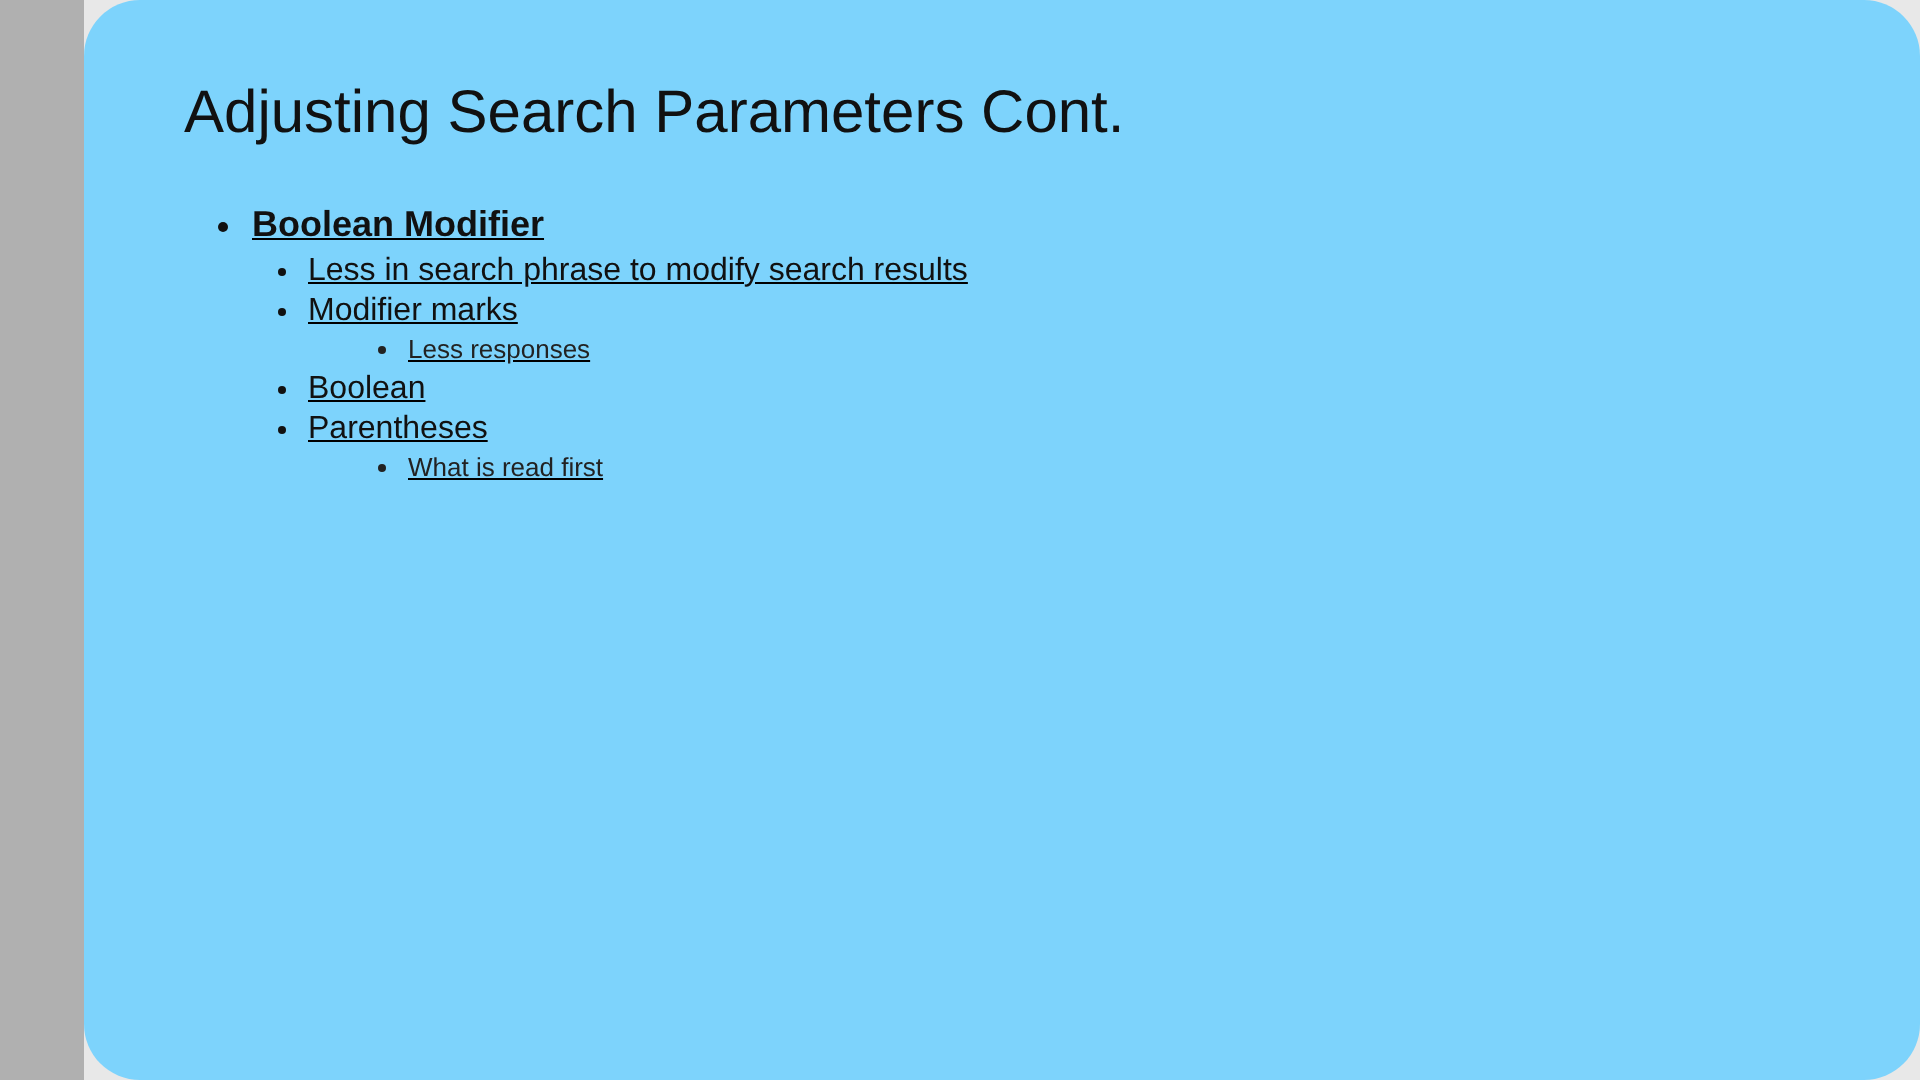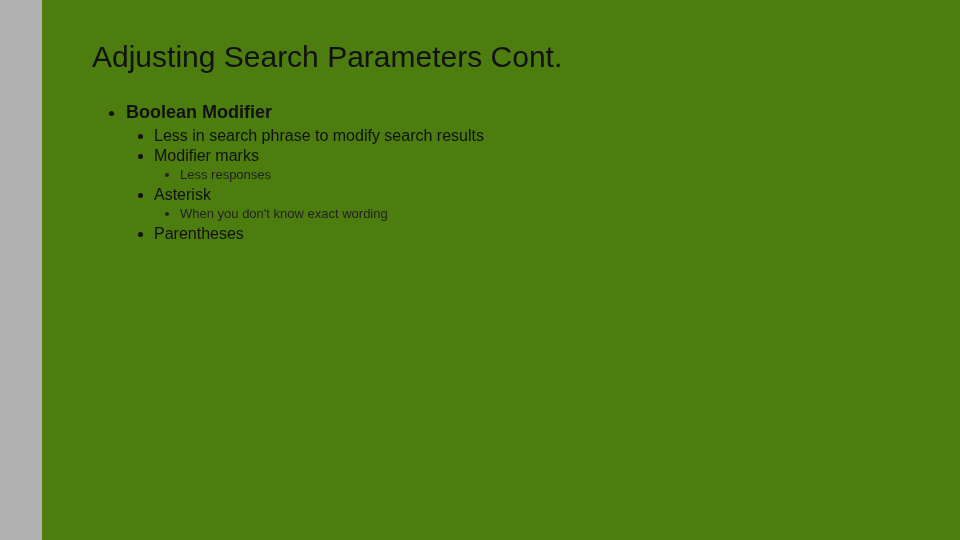--- a/index.html
+++ b/index.html
@@ -19,38 +19,40 @@
     }
 
     .sidebar {
       width: 42px;
       background: #b0b0b0;
       flex-shrink: 0;
     }
 
     .slide {
       flex: 1;
-      background: #4d7c0f;
+      background: #7dd3fc;
       padding: 40px 50px 30px 50px;
+      border-radius: 28px;
     }
 
     .slide-title {
       font-size: 30px;
       font-weight: 400;
       color: #111;
       margin-bottom: 28px;
     }
 
     .content {
       padding-left: 10px;
     }
 
     ul.level1 {
       list-style: disc;
       padding-left: 24px;
+      text-decoration: underline;
     }
 
     ul.level1 > li {
       font-size: 18px;
       font-weight: 600;
       color: #111;
       margin-bottom: 4px;
     }
 
     ul.level2 {
@@ -71,20 +73,21 @@
       padding-left: 26px;
       margin-top: 2px;
       margin-bottom: 4px;
     }
 
     ul.level3 > li {
       font-size: 13px;
       font-weight: 400;
       color: #222;
       margin-bottom: 2px;
+      margin-left: 24px;
     }
   </style>
 </head>
 <body>
 
 <div class="sidebar"></div>
 
 <div class="slide">
   <h1 class="slide-title">Adjusting Search Parameters Cont.</h1>
 
@@ -98,27 +101,27 @@
           </li>
           <li>
             <span>Modifier marks</span>
             <ul class="level3">
               <li>
                 <span>Less responses</span>
               </li>
             </ul>
           </li>
           <li>
-            <span>Asterisk</span>
-            <ul class="level3">
-              <li>
-                <span>When you don't know exact wording</span>
-              </li>
-            </ul>
+            <span>Boolean</span>
           </li>
           <li>
             <span>Parentheses</span>
+            <ul class="level3">
+              <li>
+                <span>What is read first</span>
+              </li>
+            </ul>
           </li>
         </ul>
       </li>
     </ul>
   </div>
 </div>
 
 </body></html>

